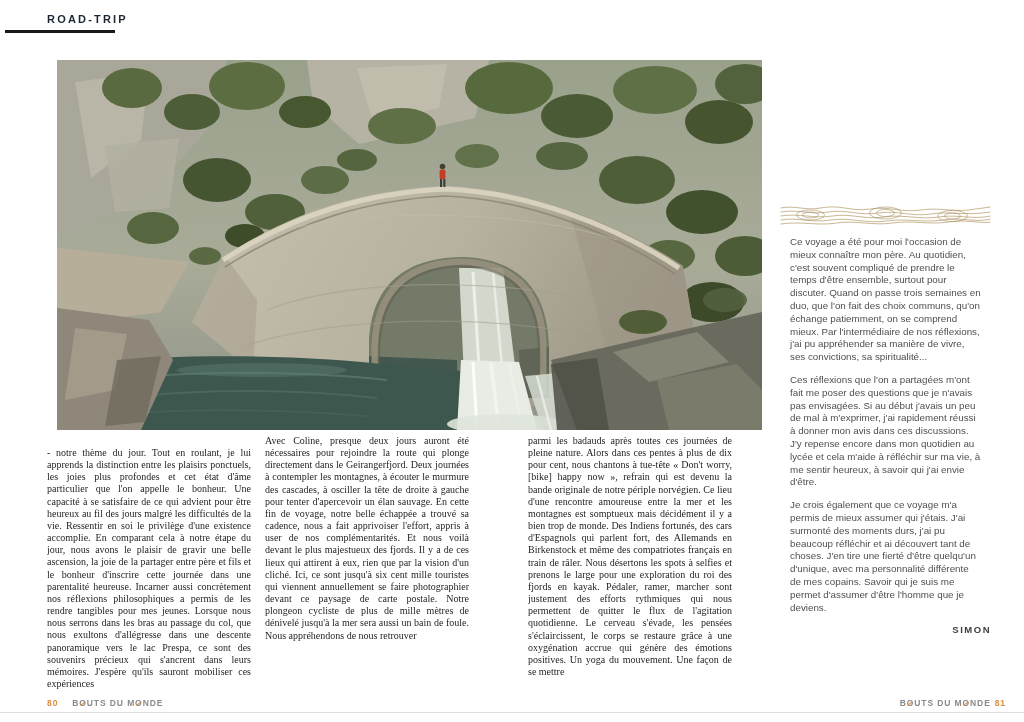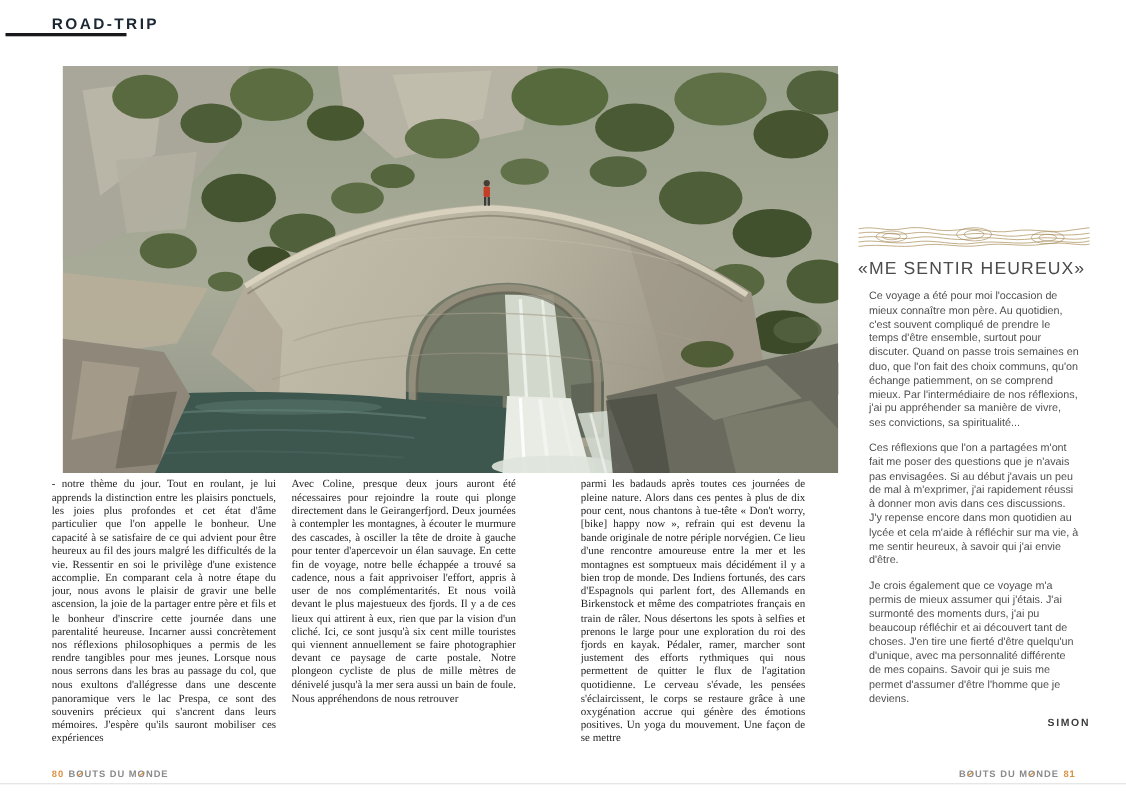--- a/index.html
+++ b/index.html
@@ -1,45 +1,45 @@
 <!DOCTYPE html>
 <html><head>
 <meta charset="utf-8">
 <style>
   html,body { margin:0; padding:0; background:#fff; }
   .page { position:relative; width:1024px; height:722px; background:#ffffff;
           font-family:"Liberation Sans", sans-serif; overflow:hidden; }
 
-  .section-label { position:absolute; left:47px; top:13px; font-size:14px; font-weight:bold;
+  .section-label { position:absolute; left:47px; top:13px; font-size:11px; font-weight:bold;
                    letter-spacing:2.2px; color:#1b2733; }
   .credit-smudge { position:absolute; left:5px; top:30px; width:110px; height:3px;
                    background:#17171c; }
 
   .hero { position:absolute; left:57px; top:60px; width:705px; height:370px; }
   .hero svg { width:100%; height:100%; display:block; }
 
   .col { position:absolute; top:435px; height:258px; width:204px;
          font-family:"Liberation Serif", serif; font-size:10px; line-height:12.15px;
          text-align:justify; color:#1e1e1e; overflow:hidden; }
   .col p { margin:0; }
-  .col1 { left:47px; } .col2 { left:265px; } .col3 { left:528px; }
+  .col1 { left:47px;margin-top:12px; } .col2 { left:265px; } .col3 { left:528px; }
 
   .sidebar { position:absolute; left:780px; top:204px; width:211px; }
   .ornament { width:211px; height:22px; display:block; }
   .sidebar-title { margin:10px 0 7px 0; font-size:16px; font-weight:400; letter-spacing:1px;
                    color:#4b4b4b; white-space:nowrap; }
   .sidebar p { margin:10px; font-size:9.8px; line-height:12.8px; color:#4f4f4f; }
   .signature { margin-top:0; text-align:right; font-weight:bold; font-size:9.5px;
                letter-spacing:1.5px; color:#3e3e3e; }
 
   .footer { position:absolute; top:698px; font-size:8.5px; font-weight:bold;
             letter-spacing:0.9px; color:#8a8a8a; white-space:nowrap; }
-  .footer-left { left:47px; } .footer-right { right:46px;padding-left:22px; }
+  .footer-left { left:47px; } .footer-right { right:18px;padding-left:22px; }
   .pagenum { color:#d98f3f; }
-  .footer-left .pagenum { margin-right:4px; }
+  .footer-left .pagenum { margin-right:14px; }
   .footer-right .pagenum { margin-left:4px; }
   .logo-o { position:relative; display:inline-block; }
   .logo-o::after { content:""; position:absolute; left:8%; top:48%; width:84%; height:1.4px;
                    background:#d98f3f; transform:rotate(-38deg); }
 
   .bottom-line { position:absolute; left:0; top:712px; width:1024px; height:1px; background:#e0e0e0; }
 </style>
 </head>
 <body>
 
@@ -172,21 +172,20 @@
       </g>
       <g fill="none" stroke="#a28a58" stroke-width="0.7" opacity="0.8">
         <ellipse cx="30" cy="11" rx="14" ry="5"></ellipse>
         <ellipse cx="30" cy="11" rx="8" ry="3"></ellipse>
         <ellipse cx="105" cy="9" rx="16" ry="6"></ellipse>
         <ellipse cx="105" cy="9" rx="9" ry="3.5"></ellipse>
         <ellipse cx="172" cy="12" rx="15" ry="5.5"></ellipse>
         <ellipse cx="172" cy="12" rx="8" ry="3"></ellipse>
       </g>
     </svg>
-    <div class="sidebar-title">«ME SENTIR HEUREUX»</div>
     <p>Ce voyage a été pour moi l'occasion de mieux connaître mon père. Au quotidien, c'est souvent compliqué de prendre le temps d'être ensemble, surtout pour discuter. Quand on passe trois semaines en duo, que l'on fait des choix communs, qu'on échange patiemment, on se comprend mieux. Par l'intermédiaire de nos réflexions, j'ai pu appréhender sa manière de vivre, ses convictions, sa spiritualité...</p>
     <p>Ces réflexions que l'on a partagées m'ont fait me poser des questions que je n'avais pas envisagées. Si au début j'avais un peu de mal à m'exprimer, j'ai rapidement réussi à donner mon avis dans ces discussions. J'y repense encore dans mon quotidien au lycée et cela m'aide à réfléchir sur ma vie, à me sentir heureux, à savoir qui j'ai envie d'être.</p>
     <p>Je crois également que ce voyage m'a permis de mieux assumer qui j'étais. J'ai surmonté des moments durs, j'ai pu beaucoup réfléchir et ai découvert tant de choses. J'en tire une fierté d'être quelqu'un d'unique, avec ma personnalité différente de mes copains. Savoir qui je suis me permet d'assumer d'être l'homme que je deviens.</p>
     <div class="signature">SIMON</div>
   </div>
 
   <div class="footer footer-left">
     <span class="pagenum">80</span><span class="logo"><span>B</span><span class="logo-o">O</span><span>UTS DU M</span><span class="logo-o">O</span><span>NDE</span></span>
   </div>
 

